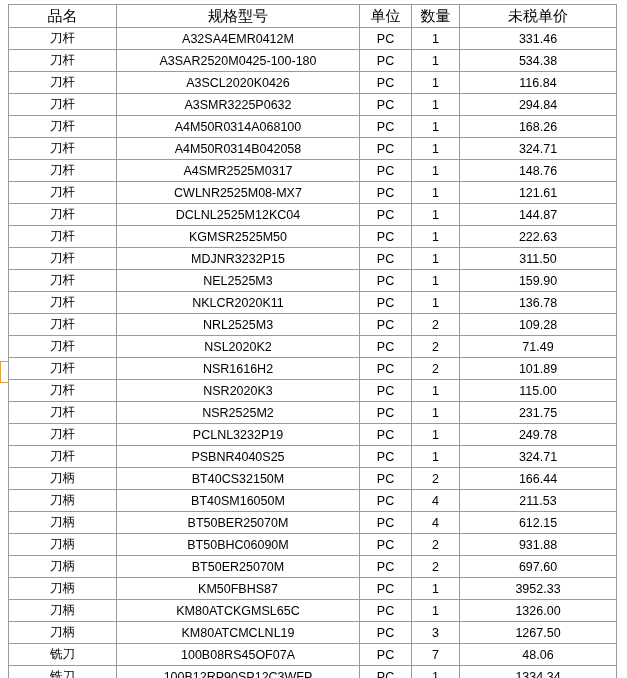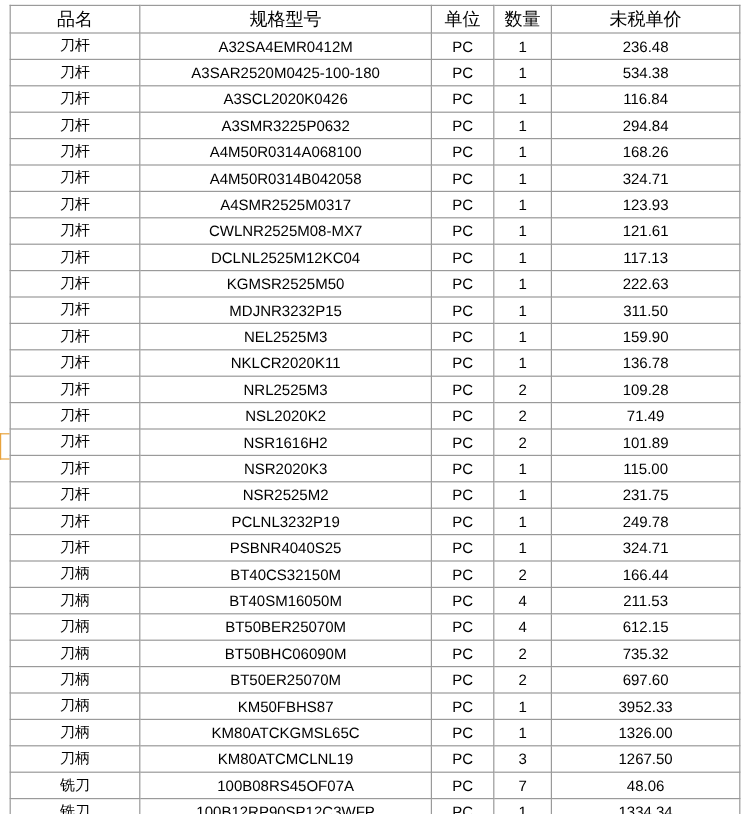--- a/index.html
+++ b/index.html
@@ -82,21 +82,21 @@
         <th>数量</th>
         <th>未税单价</th>
       </tr>
     </thead>
     <tbody id="tbody">
         <tr>
           <td>刀杆</td>
           <td>A32SA4EMR0412M</td>
           <td>PC</td>
           <td class="qty">1</td>
-          <td class="price">236.48</td>
+          <td class="price">331.46</td>
         </tr>
         <tr>
           <td>刀杆</td>
           <td>A3SAR2520M0425-100-180</td>
           <td>PC</td>
           <td class="qty">1</td>
           <td class="price">534.38</td>
         </tr>
         <tr>
           <td>刀杆</td>
@@ -124,35 +124,35 @@
           <td>A4M50R0314B042058</td>
           <td>PC</td>
           <td class="qty">1</td>
           <td class="price">324.71</td>
         </tr>
         <tr>
           <td>刀杆</td>
           <td>A4SMR2525M0317</td>
           <td>PC</td>
           <td class="qty">1</td>
-          <td class="price">123.93</td>
+          <td class="price">148.76</td>
         </tr>
         <tr>
           <td>刀杆</td>
           <td>CWLNR2525M08-MX7</td>
           <td>PC</td>
           <td class="qty">1</td>
           <td class="price">121.61</td>
         </tr>
         <tr>
           <td>刀杆</td>
           <td>DCLNL2525M12KC04</td>
           <td>PC</td>
           <td class="qty">1</td>
-          <td class="price">117.13</td>
+          <td class="price">144.87</td>
         </tr>
         <tr>
           <td>刀杆</td>
           <td>KGMSR2525M50</td>
           <td>PC</td>
           <td class="qty">1</td>
           <td class="price">222.63</td>
         </tr>
         <tr>
           <td>刀杆</td>
@@ -243,21 +243,21 @@
           <td>BT50BER25070M</td>
           <td>PC</td>
           <td class="qty">4</td>
           <td class="price">612.15</td>
         </tr>
         <tr>
           <td>刀柄</td>
           <td>BT50BHC06090M</td>
           <td>PC</td>
           <td class="qty">2</td>
-          <td class="price">735.32</td>
+          <td class="price">931.88</td>
         </tr>
         <tr>
           <td>刀柄</td>
           <td>BT50ER25070M</td>
           <td>PC</td>
           <td class="qty">2</td>
           <td class="price">697.60</td>
         </tr>
         <tr>
           <td>刀柄</td>

